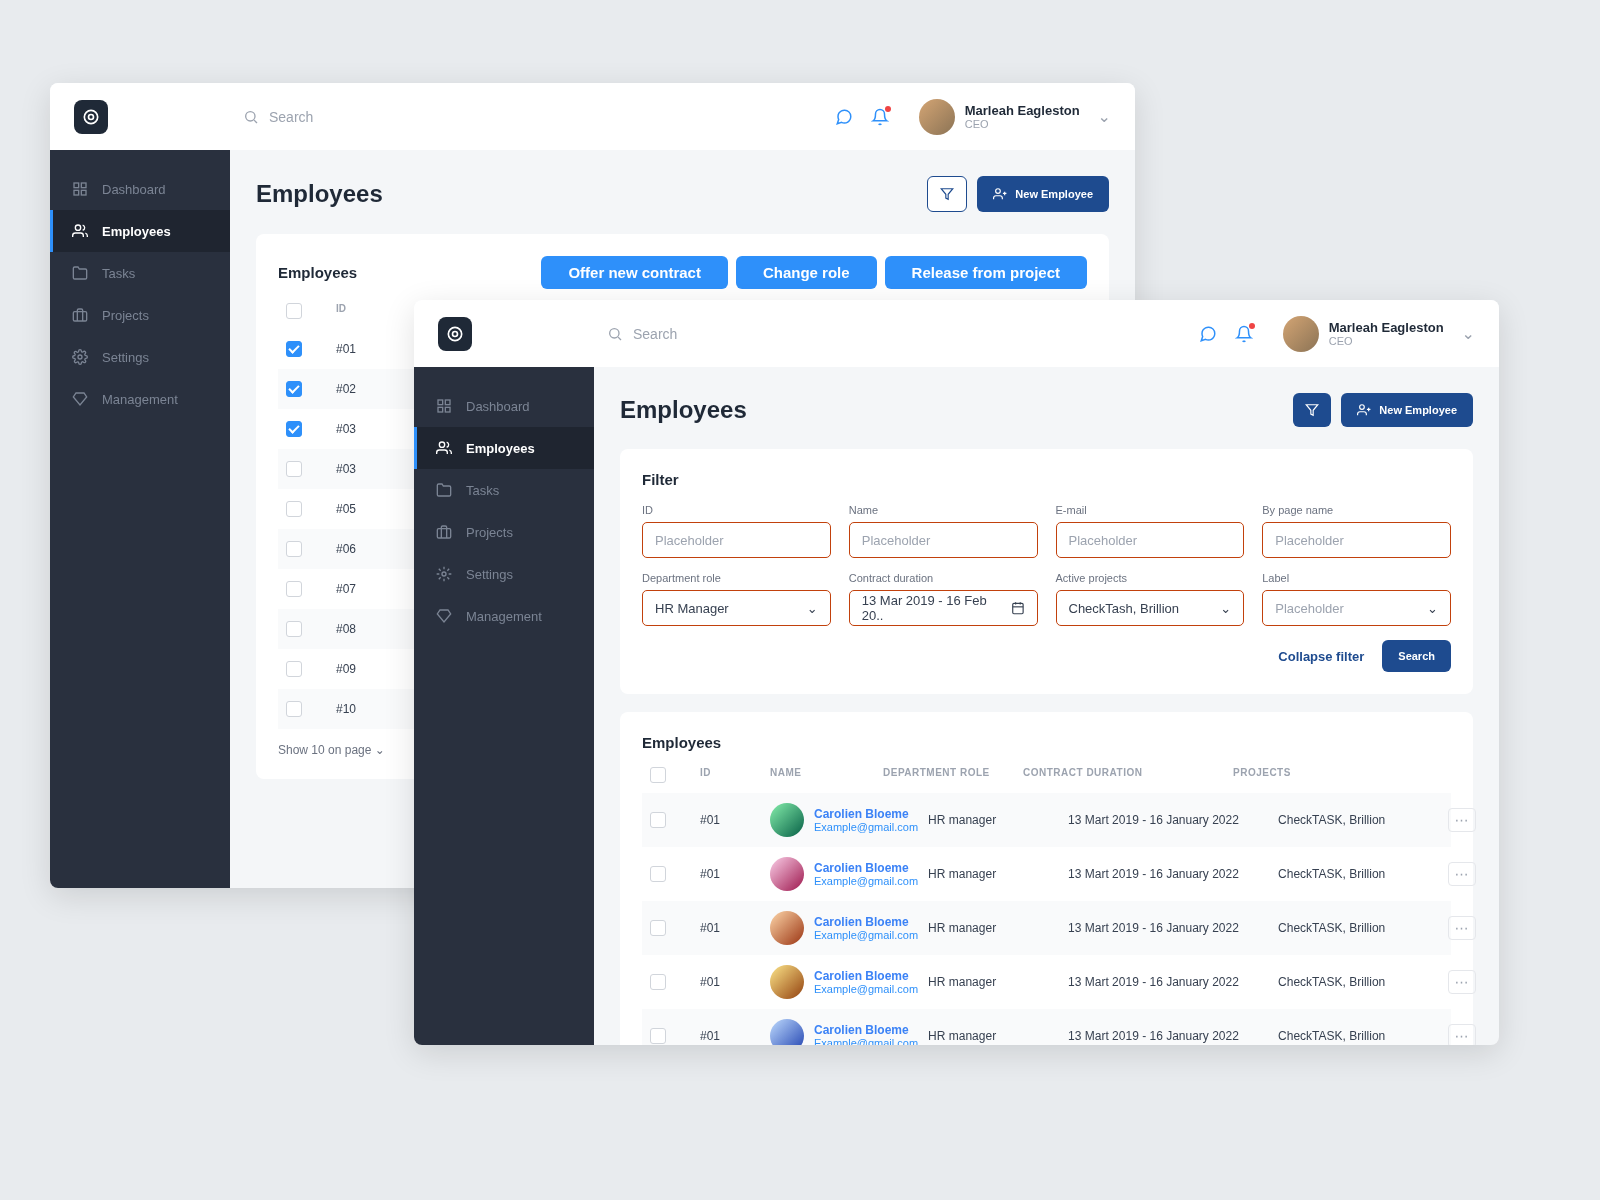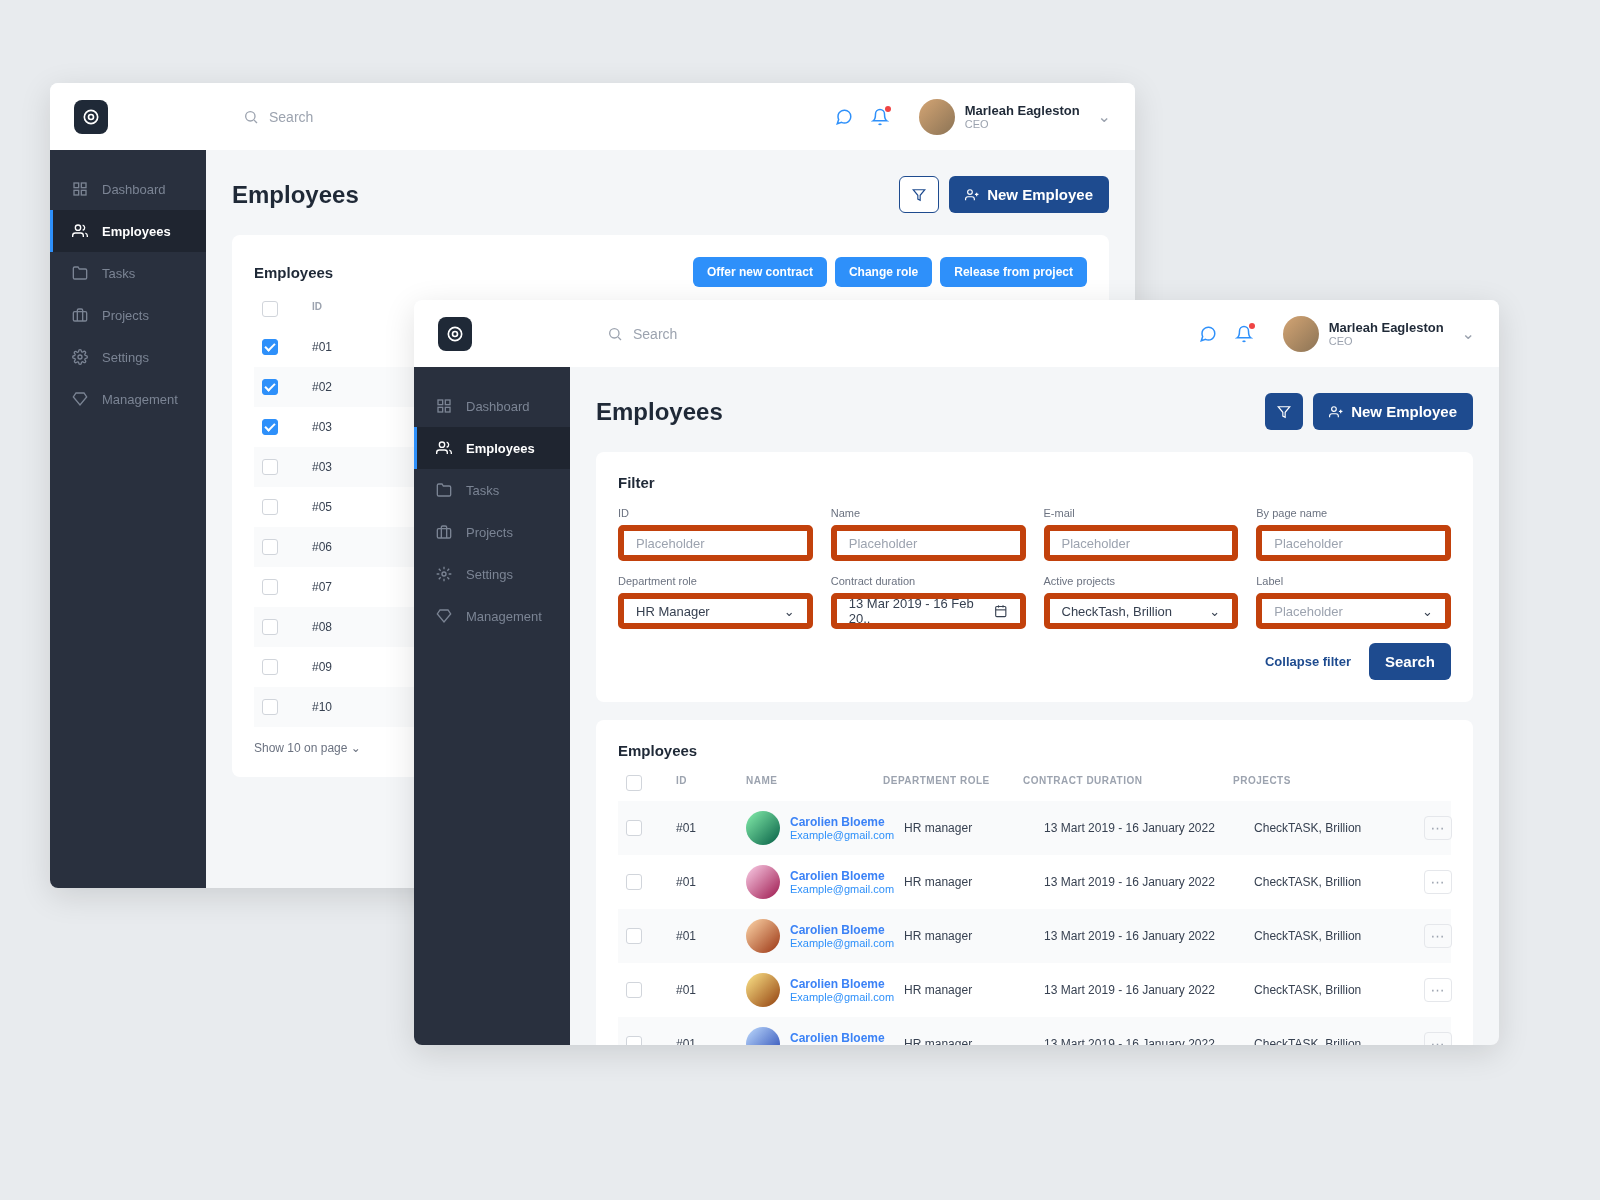--- a/index.html
+++ b/index.html
@@ -17,42 +17,42 @@
 .topbar-icon { width: 18px; height: 18px; color: #2e90fa; position: relative; }
 .notif-dot { position: absolute; top: -2px; right: -2px; width: 6px; height: 6px; background: #ef4444; border-radius: 50%; }
 .user { display: flex; align-items: center; gap: 10px; margin-left: 12px; }
 .avatar { width: 36px; height: 36px; border-radius: 50%; background: linear-gradient(135deg,#d4a574,#8b7355); }
 .user-meta { display: flex; flex-direction: column; }
 .user-name { font-size: 13px; font-weight: 600; color: #1f2937; }
 .user-role { font-size: 11px; color: #9ca3af; }
 .chev { color: #9ca3af; margin-left: 8px; }
 
 .layout { display: flex; height: calc(100% - 67px); }
-.sidebar { width: 156px; background: #29303e; padding: 18px 0; }
+.sidebar { width: 180px; background: #29303e; padding: 18px 0; }
 .nav-item { display: flex; align-items: center; gap: 14px; padding: 13px 22px; color: #7b8494; font-size: 13px; cursor: pointer; }
 .nav-item.active { background: #1f2530; color: #fff; border-left: 3px solid #2e90fa; padding-left: 19px; font-weight: 600; }
 .nav-icon { width: 16px; height: 16px; }
 
 .main { flex: 1; padding: 26px; overflow: auto; }
 .page-header { display: flex; align-items: center; justify-content: space-between; margin-bottom: 22px; }
 .page-title { font-size: 24px; font-weight: 700; color: #1f2937; }
 .header-actions { display: flex; gap: 10px; }
-.btn { display: flex; align-items: center; gap: 8px; padding: 10px 16px; border-radius: 6px; font-size: 15px; font-weight: 600; cursor: pointer; border: none; }
+.btn { display: flex; align-items: center; gap: 8px; padding: 10px 16px; border-radius: 6px; font-size: 11px; font-weight: 600; cursor: pointer; border: none; }
 .btn-icon-outline { background: #fff; border: 1.5px solid #1e4b8f; color: #1e4b8f; padding: 10px 12px; }
 .btn-icon-solid { background: #1e4b8f; color: #fff; padding: 10px 12px; }
 .btn-primary { background: #1e4b8f; color: #fff; }
-.btn-blue { background: #2e90fa; color: #fff; padding: 8px 14px; font-size: 12px; }
+.btn-blue { background: #2e90fa; color: #fff; padding: 8px 27px; font-size: 15px; }
 
 .card { background: #fff; border-radius: 8px; padding: 22px; margin-bottom: 18px; }
 .card-title { font-size: 15px; font-weight: 600; color: #1f2937; margin-bottom: 16px; }
 .card-header-row { display: flex; align-items: center; justify-content: space-between; margin-bottom: 14px; }
 
 .filter-grid { display: grid; grid-template-columns: repeat(4, 1fr); gap: 14px 18px; margin-bottom: 14px; }
 .filter-field label { display: block; font-size: 11px; color: #6b7280; margin-bottom: 6px; }
-.input, .select { width: 100%; height: 36px; border: 6px solid #c2410c; border-radius: 5px; padding: 0 12px; font-size: 13px; color: #374151; background: #fff; display: flex; align-items: center; justify-content: space-between; }
+.input, .select { width: 100%; height: 36px; border: 1px solid #c2410c; border-radius: 5px; padding: 0 12px; font-size: 13px; color: #374151; background: #fff; display: flex; align-items: center; justify-content: space-between; }
 .input::placeholder { color: #9ca3af; }
 .filter-actions { display: flex; justify-content: flex-end; align-items: center; gap: 18px; }
 .link { color: #1e4b8f; font-size: 13px; font-weight: 600; cursor: pointer; }
 
 .table-head { display: grid; grid-template-columns: 40px 60px 1fr 130px 200px 160px 40px; gap: 10px; padding: 0 8px 10px; font-size: 10px; letter-spacing: 0.5px; color: #9ca3af; font-weight: 600; }
 .row { display: grid; grid-template-columns: 40px 60px 1fr 130px 200px 160px 40px; gap: 10px; align-items: center; padding: 10px 8px; font-size: 12px; color: #374151; }
 .row:nth-child(odd) { background: #f9fafb; }
 .chk { width: 16px; height: 16px; border: 1.5px solid #d1d5db; border-radius: 3px; background: #fff; }
 .chk.checked { background: #2e90fa; border-color: #2e90fa; display: flex; align-items: center; justify-content: center; }
 .chk.checked::after { content: ""; width: 8px; height: 4px; border-left: 2px solid #fff; border-bottom: 2px solid #fff; transform: rotate(-45deg); margin-top: -2px; }

